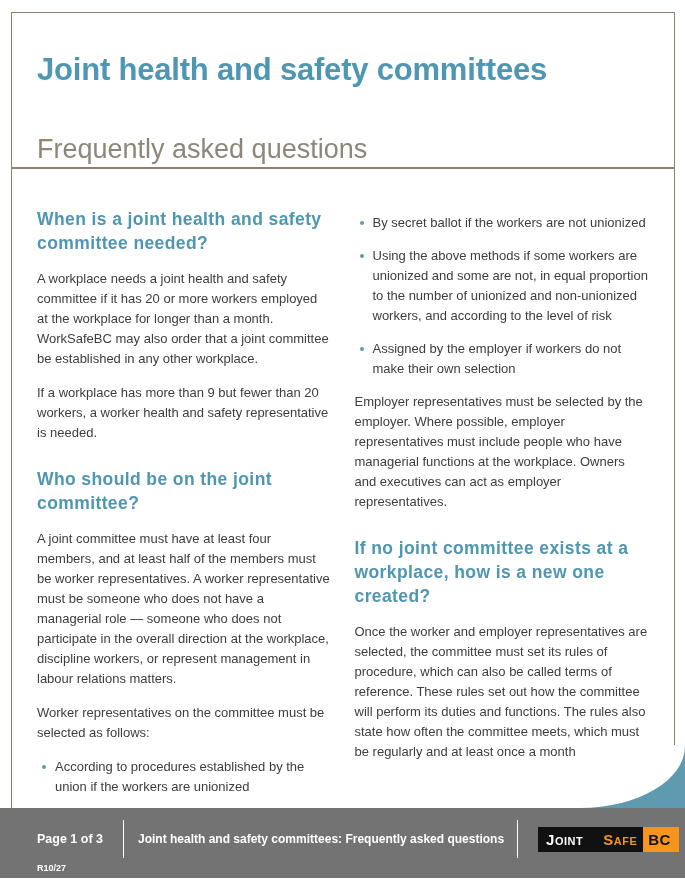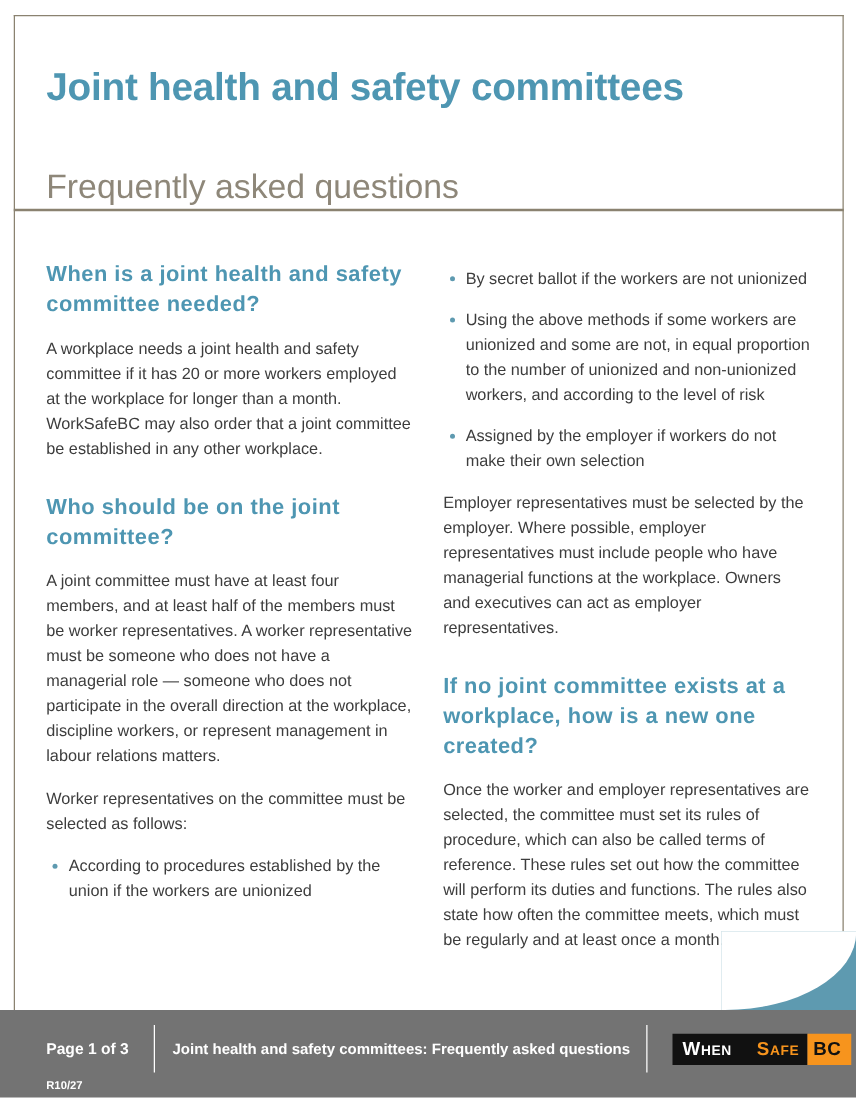--- a/index.html
+++ b/index.html
@@ -94,20 +94,21 @@
 
 <div class="page-title">Joint health and safety committees</div>
 <div class="page-subtitle">Frequently asked questions</div>
 <div class="title-rule"></div>
 
 <div class="content">
 
   <div class="col col-left">
     <h3 class="sec">When is a joint health and safety committee needed?</h3>
     <p>A workplace needs a joint health and safety committee if it has 20 or more workers employed at the workplace for longer than a month. WorkSafeBC may also order that a joint committee be established in any other workplace.</p>
+    <p>If a workplace has more than 9 but fewer than 20 workers, a worker health and safety representative is needed.</p>
     <h3 class="sec spaced">Who should be on the joint committee?</h3>
     <p>A joint committee must have at least four members, and at least half of the members must be worker representatives. A worker representative must be someone who does not have a managerial role — someone who does not participate in the overall direction at the workplace, discipline workers, or represent management in labour relations matters.</p>
     <p>Worker representatives on the committee must be selected as follows:</p>
     <div class="bullet">
       <span class="dot"></span>
       <span class="bullet-text">According to procedures established by the union if the workers are unionized</span>
     </div>
   </div>
 
   <div class="col col-right">
@@ -135,21 +136,21 @@
 </div>
 
 <div class="footer-band">
   <div class="footer-row">
     <span class="page-indicator">Page 1 of 3</span>
     <span class="footer-divider"></span>
     <span class="footer-doc-title">Joint health and safety committees: Frequently asked questions</span>
     <span class="footer-divider second"></span>
     <span class="logo">
       <span class="logo-black">
-        <span class="logo-work">When</span>
+        <span class="logo-work">Joint</span>
         <span class="logo-safe">Safe</span>
       </span>
       <span class="logo-orange">
         <span class="logo-bc">BC</span>
       </span>
     </span>
   </div>
   <span class="revision">R10/27</span>
 </div>
 

